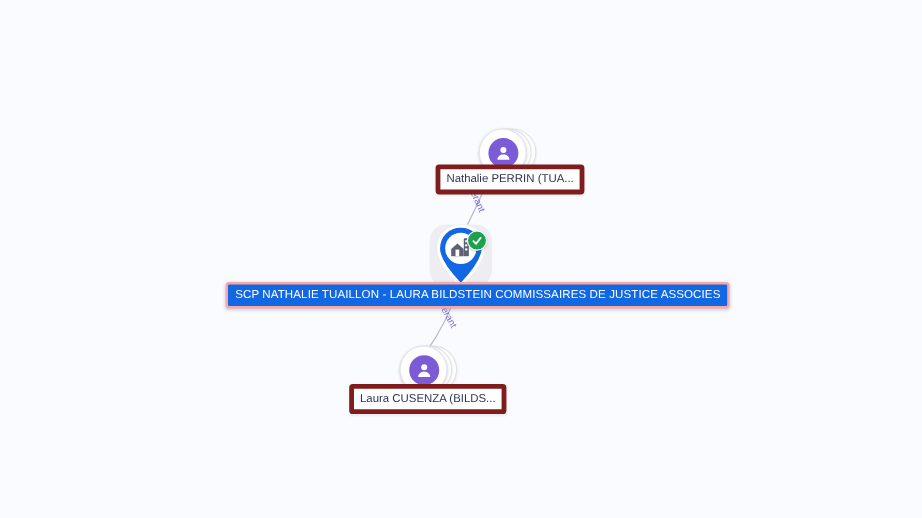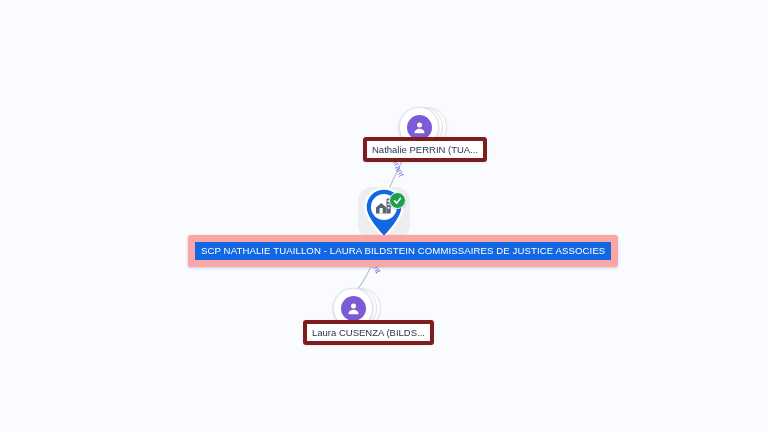--- a/index.html
+++ b/index.html
@@ -119,21 +119,21 @@
     color: #2b3350;
     font-size: 9.5px;
     line-height: 13px;
     padding: 2px 5px;
     white-space: nowrap;
     box-shadow: 0 1px 2px rgba(40,50,90,0.08);
   }
   .company-label {
     position: absolute;
     background: #1268e3;
-    border: 7px solid #fca5a5;
+    border: 2px solid #fca5a5;
     border-radius: 3px;
     color: #ffffff;
     font-size: 9.6px;
     line-height: 14px;
     letter-spacing: 0.1px;
     padding: 2px 6px;
     white-space: nowrap;
     box-shadow: 0 1px 3px rgba(20,60,140,0.25);
   }
   .edge-label {
@@ -206,15 +206,15 @@
     <div class="stack-card c1"></div>
     <div class="avatar-disc">
       <div class="avatar-inner">
         <svg width="15" height="15" viewBox="0 0 24 24" fill="#ffffff">
           <circle cx="12" cy="8" r="4"></circle>
           <path d="M4 21c0-4.4 3.6-7 8-7s8 2.6 8 7z"></path>
         </svg>
       </div>
     </div>
   </div>
-  <div class="node-label" style="left:303px; top:320px;">Laura CUSENZA (BILDS...</div>
+  <div class="node-label" style="left:291px; top:320px;">Laura CUSENZA (BILDS...</div>
 
 </div>
 
 </body></html>

